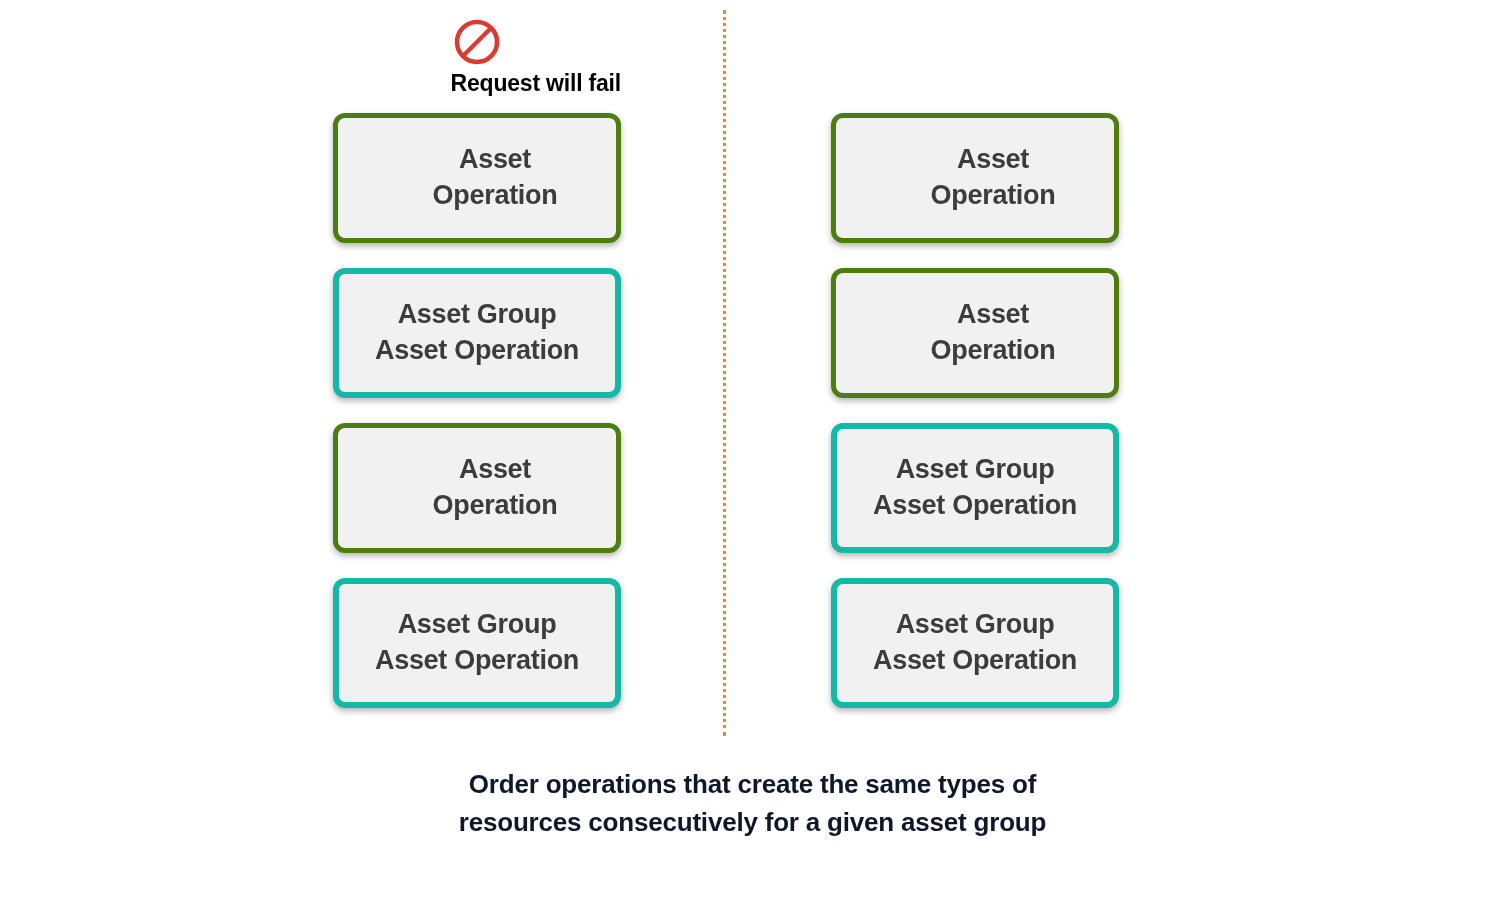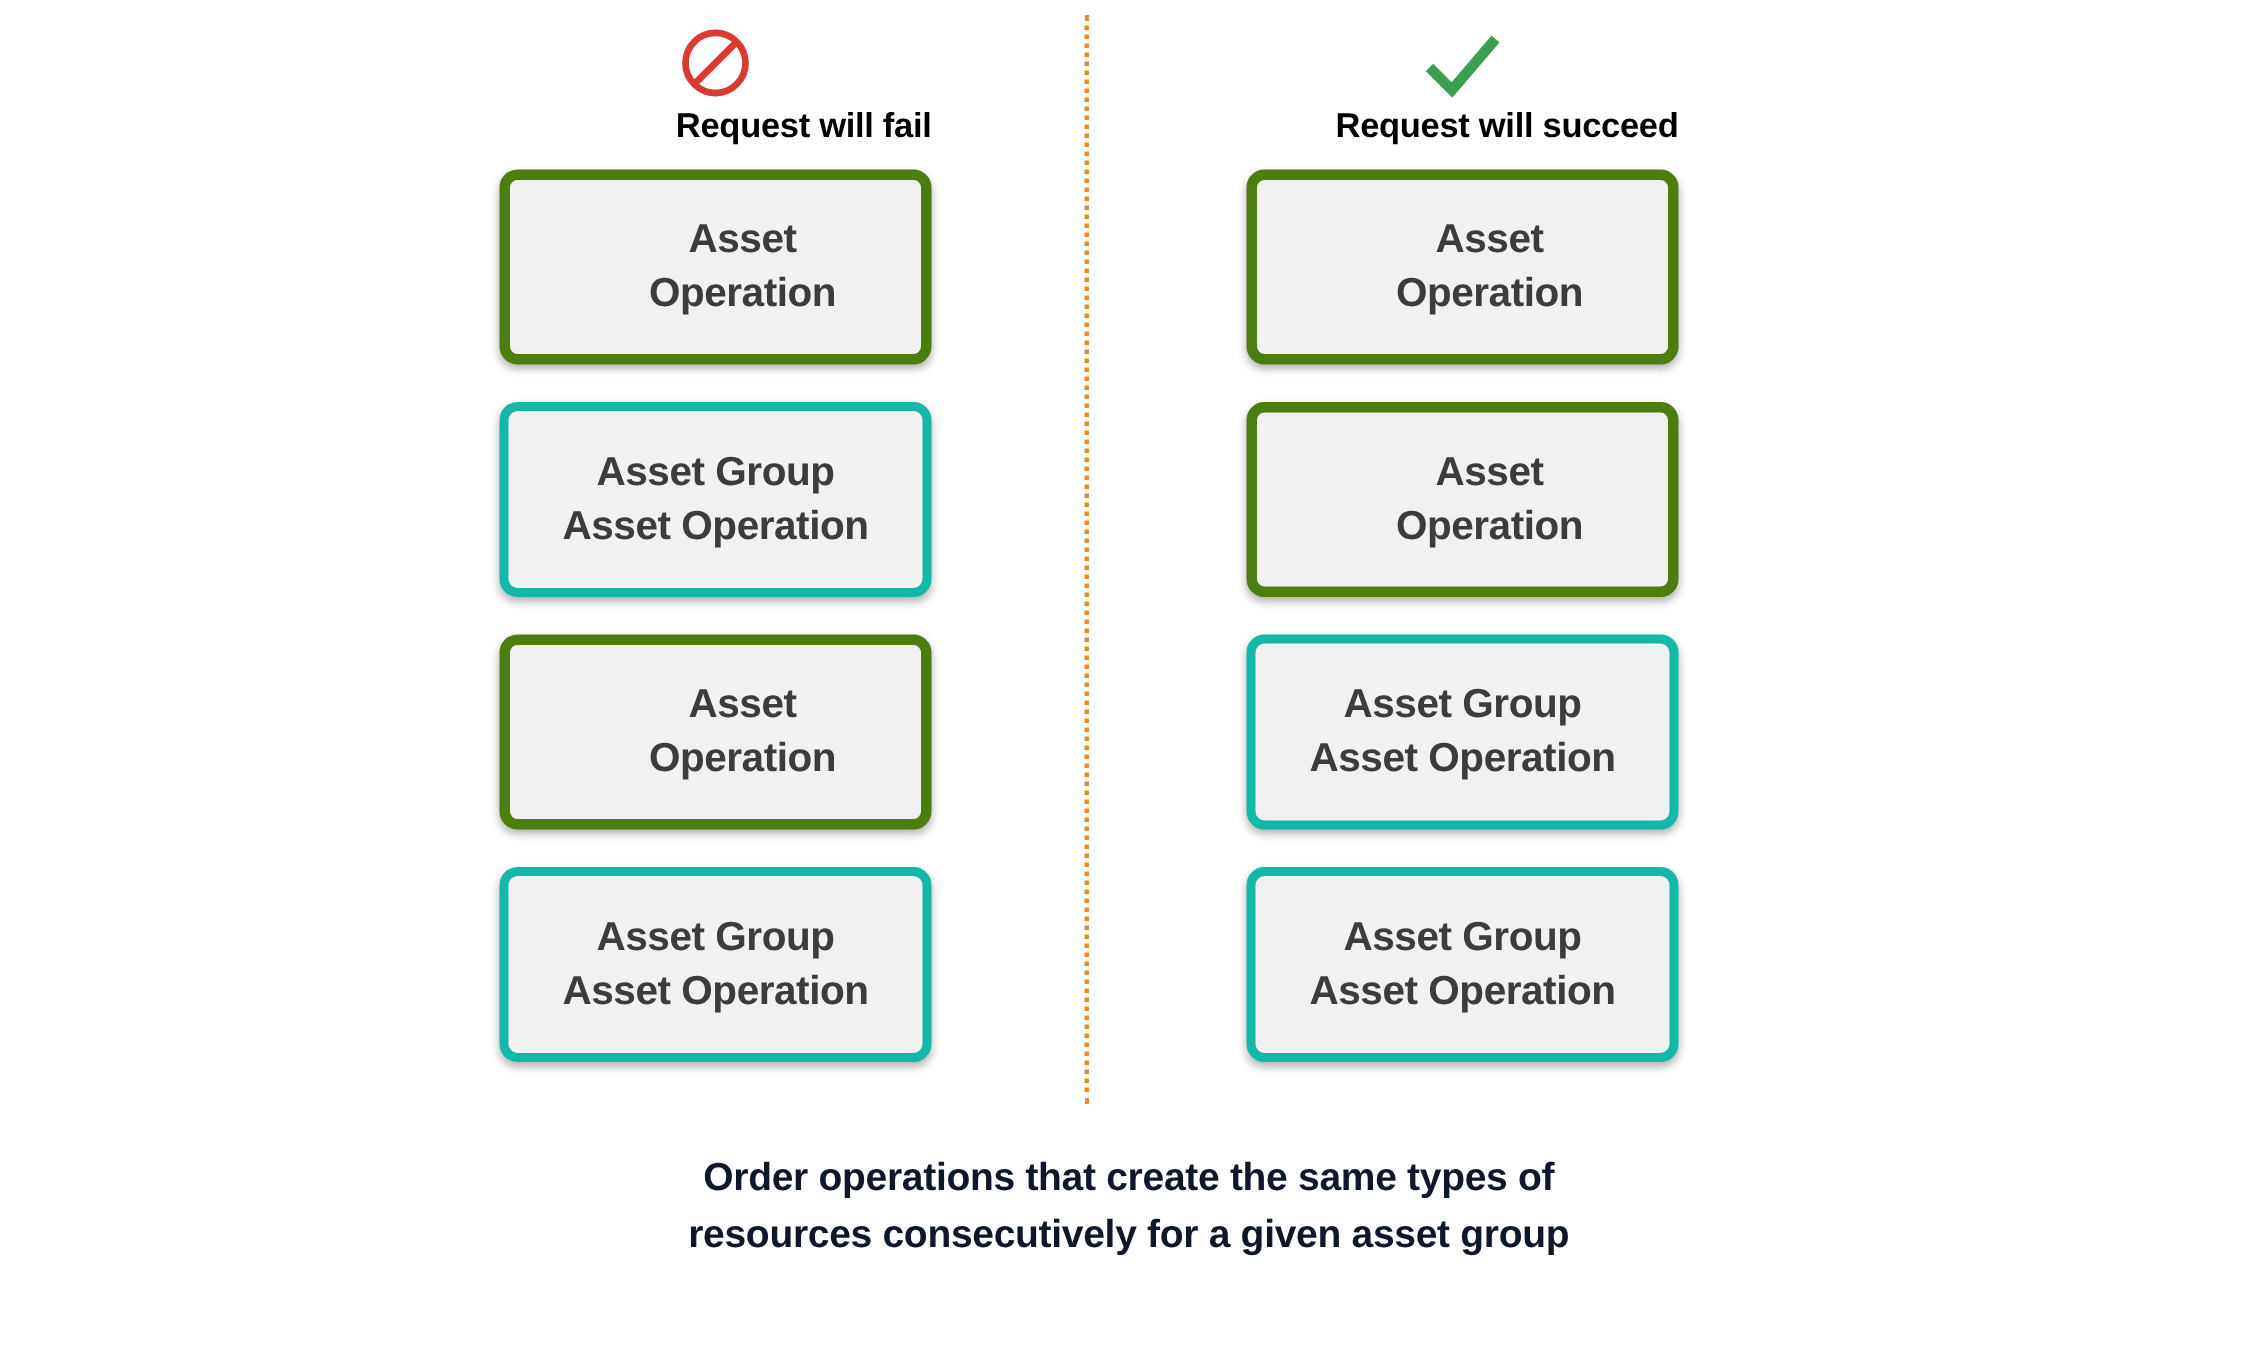--- a/index.html
+++ b/index.html
@@ -74,21 +74,21 @@
     border-radius: 12px;
     background: #F1F1F1;
     display: flex;
     align-items: center;
     justify-content: center;
     text-align: center;
     box-shadow: 0 3px 6px rgba(0,0,0,0.30);
   }
   .op-box:last-child { margin-bottom: 0; }
 
-  .op-box.blue   { border: 7px solid #4d7c0f; padding-left: 36px; }
+  .op-box.blue   { border: 5px solid #4d7c0f; padding-left: 36px; }
   .op-box.orange { border: 6px solid #14b8a6; }
 
   .op-text {
     font-size: 27px;
     font-weight: bold;
     color: #3C3C3C;
     line-height: 1.33;
     letter-spacing: -0.3px;
     white-space: pre-line;
   }
@@ -116,28 +116,20 @@
   <div class="col-header left">
     <div class="header-icon">
       <svg width="48" height="48" viewBox="0 0 48 48" aria-hidden="true">
         <circle cx="24" cy="24" r="20" fill="none" stroke="#D93B30" stroke-width="4.5"></circle>
         <line x1="10.5" y1="37.5" x2="37.5" y2="10.5" stroke="#D93B30" stroke-width="4.5" stroke-linecap="butt"></line>
       </svg>
     </div>
     <div class="header-label">Request will fail</div>
   </div>
 
-  <div class="col-header right">
-    <div class="header-icon">
-      <svg width="64" height="48" viewBox="0 0 64 48" aria-hidden="true">
-        <polyline points="10,27 25,42 54,8" fill="none" stroke="#3C9E4F" stroke-width="7" stroke-linecap="butt" stroke-linejoin="miter"></polyline>
-      </svg>
-    </div>
-    <div class="header-label">Request will succeed</div>
-  </div>
 
   <div class="divider"></div>
 
   <div class="col left">
     <div class="op-box blue">
       <span class="op-text">Asset
 Operation</span>
     </div>
     <div class="op-box orange">
       <span class="op-text">Asset Group

